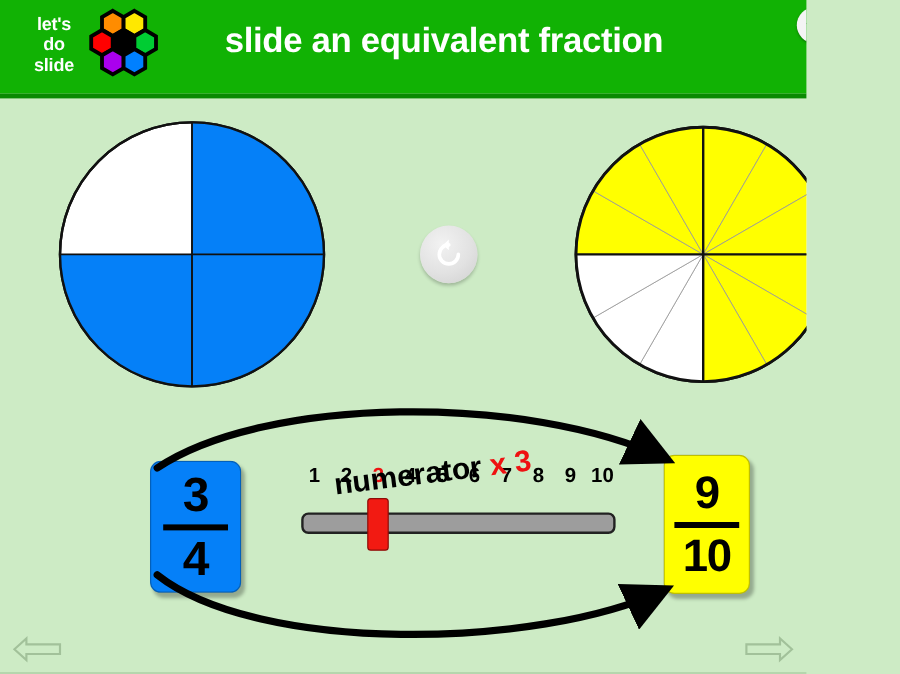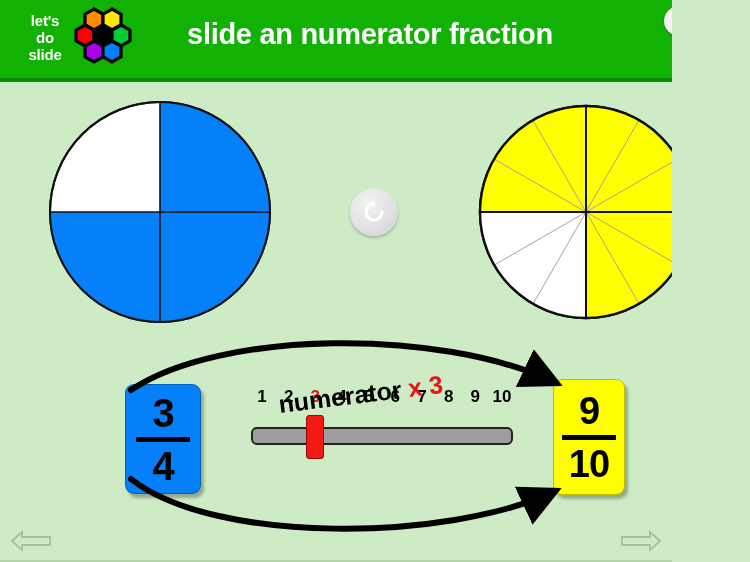--- a/index.html
+++ b/index.html
@@ -251,21 +251,21 @@
           <polygon points="42,3 51,8.2 51,18.8 42,24 33,18.8 33,8.2" fill="#ffe800"></polygon>
           <polygon points="15,19 24,24.2 24,34.8 15,40 6,34.8 6,24.2" fill="#ff0000"></polygon>
           <polygon points="33,19 42,24.2 42,34.8 33,40 24,34.8 24,24.2" fill="#000000"></polygon>
           <polygon points="51,19 60,24.2 60,34.8 51,40 42,34.8 42,24.2" fill="#00cc33"></polygon>
           <polygon points="24,35 33,40.2 33,50.8 24,56 15,50.8 15,40.2" fill="#aa00ee"></polygon>
           <polygon points="42,35 51,40.2 51,50.8 42,56 33,50.8 33,40.2" fill="#0080ff"></polygon>
         </g>
       </svg>
     </div>
 
-    <div id="title">slide an numerator fraction</div>
+    <div id="title">slide an equivalent fraction</div>
 
     <div class="hdr-btn" id="btn-settings">
       <svg width="20" height="20" viewBox="0 0 24 24">
         <path fill="#111111" d="M12 1.8l1.7 2.0 2.5-0.8 0.5 2.6 2.6 0.5-0.8 2.5 2.0 1.7-2.0 1.7 0.8 2.5-2.6 0.5-0.5 2.6-2.5-0.8-1.7 2.0-1.7-2.0-2.5 0.8-0.5-2.6-2.6-0.5 0.8-2.5-2.0-1.7 2.0-1.7-0.8-2.5 2.6-0.5 0.5-2.6 2.5 0.8z"></path>
         <circle cx="12" cy="12" r="4.3" fill="#f4f4f4"></circle>
         <circle cx="12" cy="12" r="2.1" fill="#111111"></circle>
       </svg>
     </div>
 
     <div class="hdr-btn" id="btn-info">

